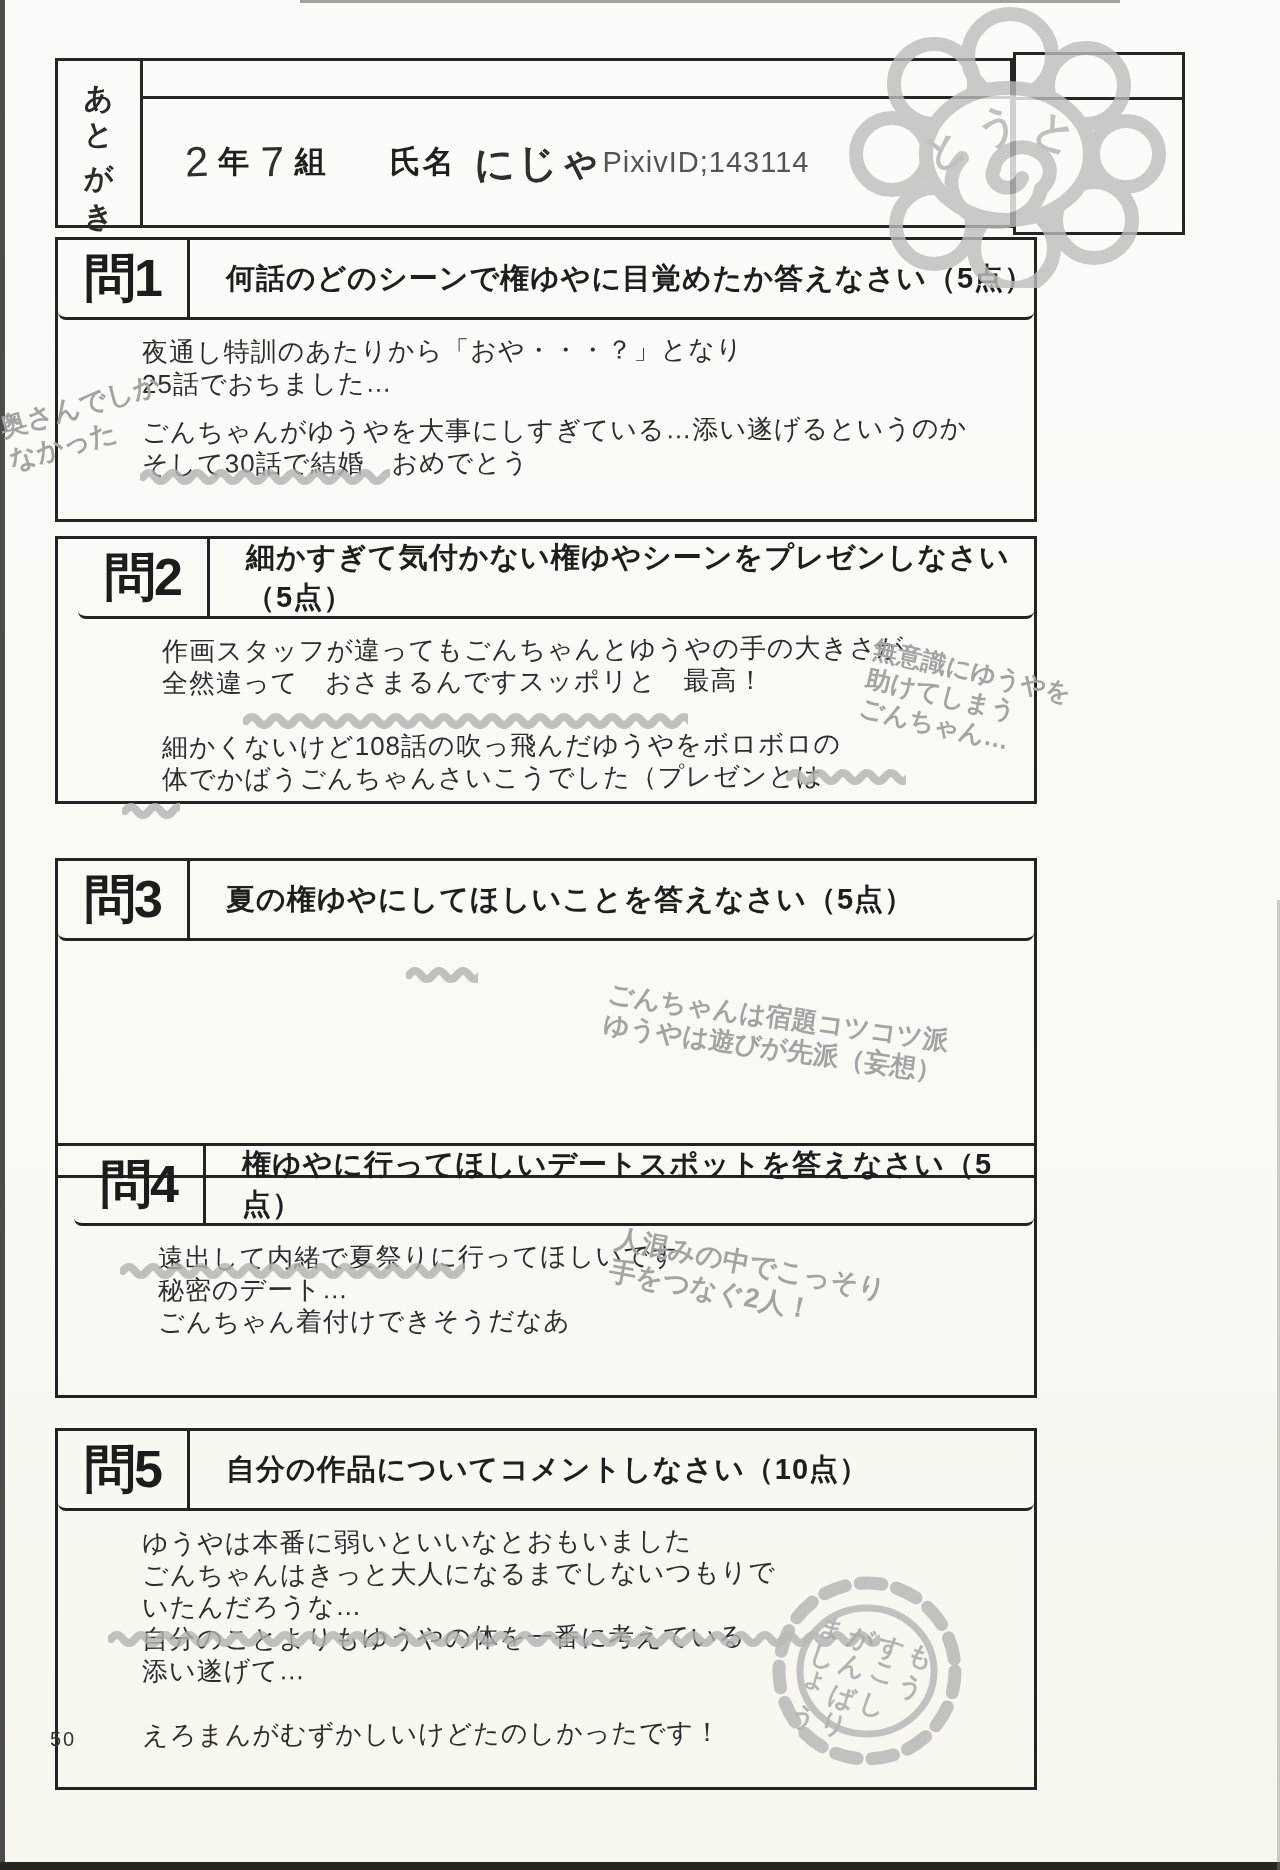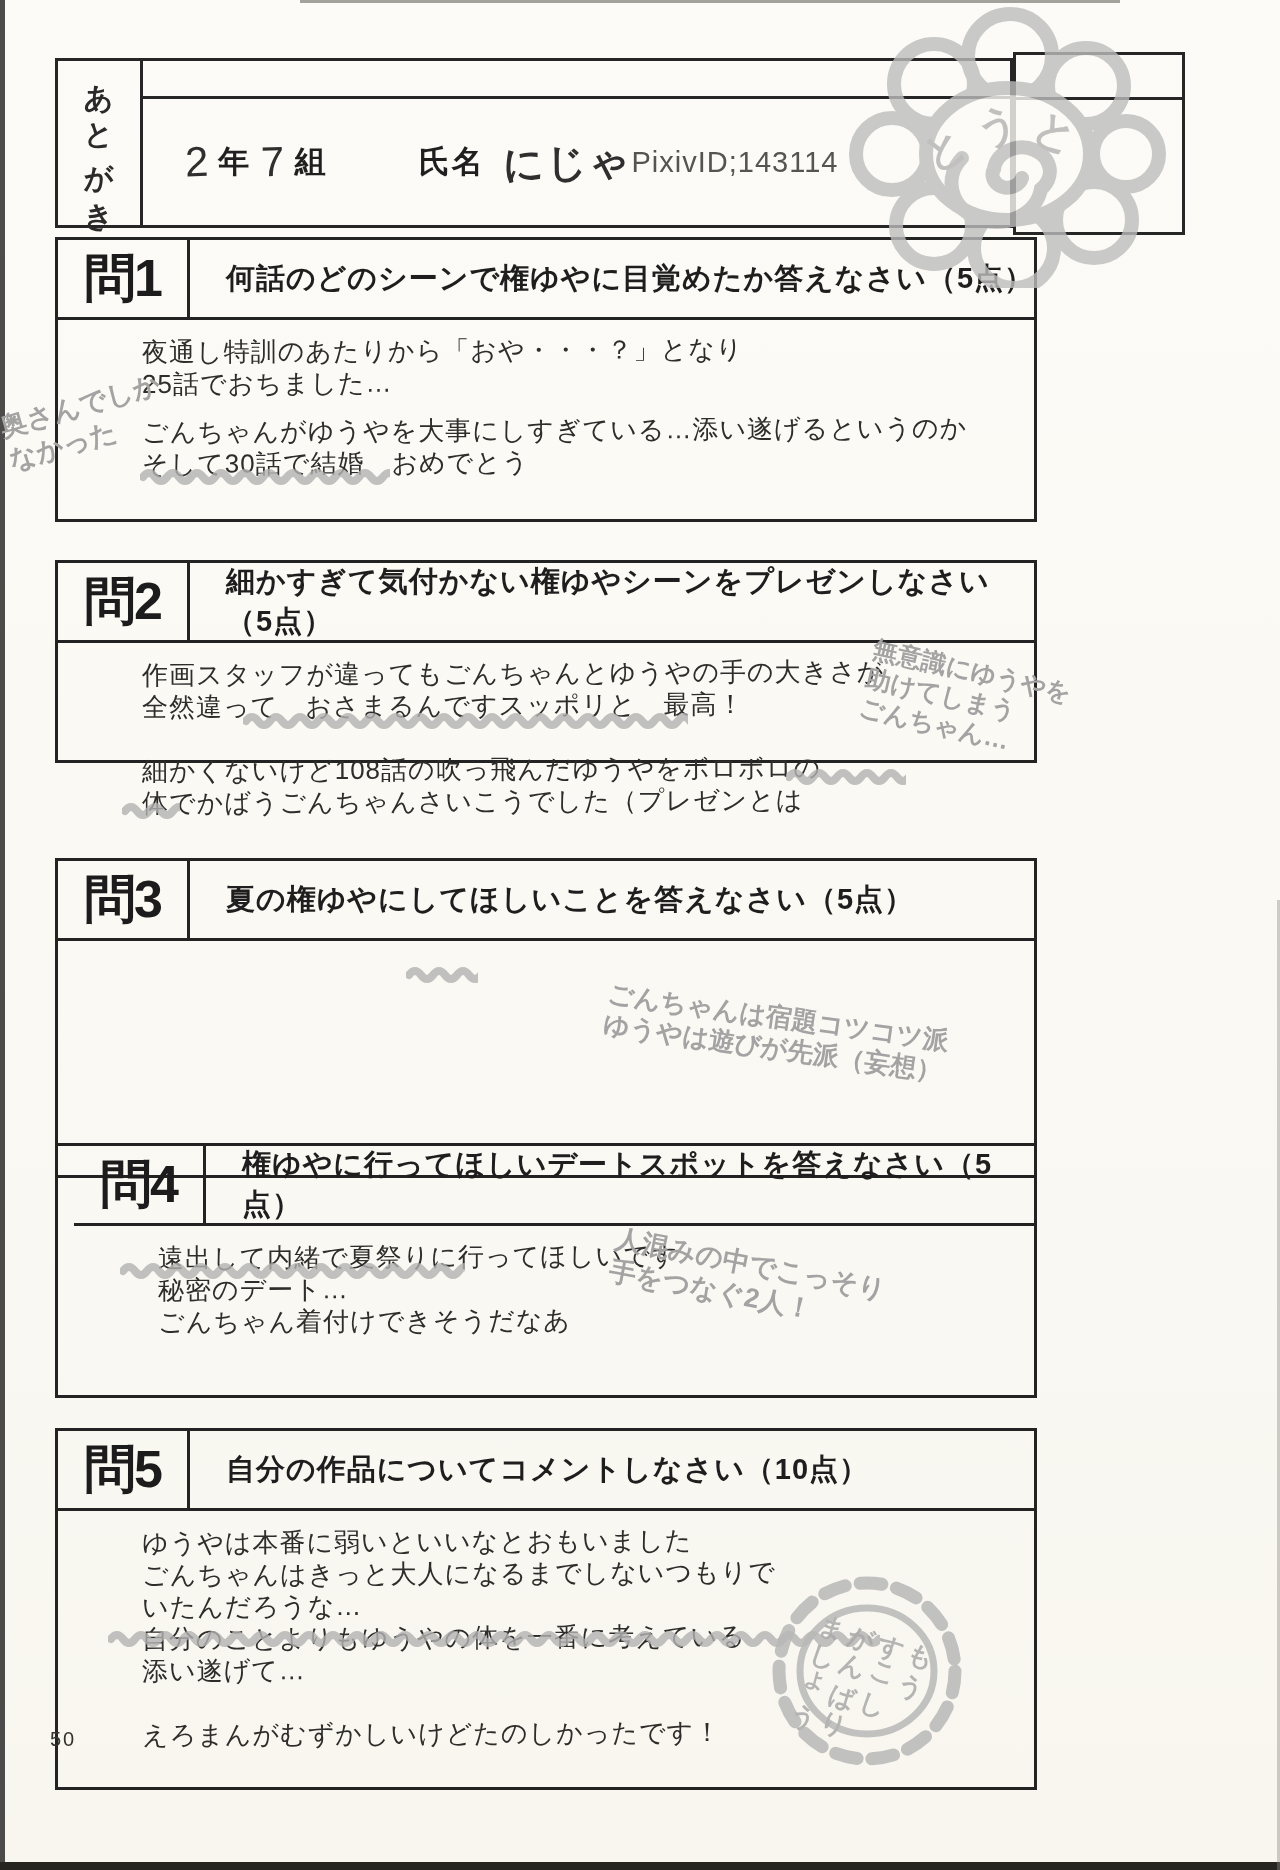--- a/index.html
+++ b/index.html
@@ -19,31 +19,31 @@
                 border:3px solid #262626;display:flex;background:transparent;}
   .corner-cell{width:85px;border-right:3px solid #262626;display:flex;align-items:center;justify-content:center;}
   .corner-cell span{writing-mode:vertical-rl;text-orientation:upright;font-size:29px;font-weight:bold;
                     color:#2a2a2a;letter-spacing:7px;}
   .header-right{flex:1;display:flex;flex-direction:column;}
   .row-empty{height:38px;border-bottom:3px solid #262626;}
   .row-name{flex:1;display:flex;align-items:center;padding-left:32px;color:#222;}
   .hw{color:#2f2f2f;}
   .hw-num{font-size:42px;transform:rotate(-2deg);margin:0 10px;}
   .print-label{font-size:31px;font-weight:bold;letter-spacing:2px;color:#1f1f1f;}
-  .name-label{margin-left:91px;}
+  .name-label{margin-left:62px;}
   .hw-name{font-size:40px;font-weight:bold;margin-left:18px;transform:rotate(-2deg);letter-spacing:2px;}
   .pixiv{font-size:29px;color:#56544f;letter-spacing:1px;font-weight:400;}
   .score-box{position:absolute;left:1013px;top:52px;width:172px;height:183px;border:3px solid #262626;z-index:4;}
   .score-top{height:45px;border-bottom:3px solid #262626;}
 
   .swirl{position:absolute;left:838px;top:2px;width:330px;height:286px;z-index:5;opacity:.8;}
 
   
   .qblock{position:absolute;left:55px;width:982px;border:3px solid #232323;background:transparent;}
-  .qhead{display:flex;border-bottom:3px solid #232323;height:80px;}
+  .qhead{display:flex;border-bottom:3px solid #232323;height:80px;border-radius:8px;}
   .qlabel{width:132px;border-right:3px solid #232323;display:flex;align-items:center;justify-content:center;
           font-size:52px;font-weight:bold;color:#1c1c1c;letter-spacing:-2px;}
   .qtitle{flex:1;display:flex;align-items:center;padding-left:36px;font-size:29px;font-weight:bold;
           color:#1e1e1e;letter-spacing:1px;}
   .qbody{padding:16px 0 0 84px;}
   .ans-line{font-size:26px;line-height:32px;min-height:32px;color:#2e2d2b;letter-spacing:1px;
             transform:rotate(-0.3deg);transform-origin:left;}
 
   
   .note{position:absolute;white-space:pre-line;font-weight:bold;color:#a3a3a3;z-index:6;}
@@ -124,21 +124,21 @@
       <div class="qtitle">何話のどのシーンで権ゆやに目覚めたか答えなさい（5点）</div>
     </div>
     <div class="qbody">
       <div class="ans-line">夜通し特訓のあたりから「おや・・・？」となり</div>
       <div class="ans-line">25話でおちました…</div>
       <div class="ans-line" style="margin-top:16px;">ごんちゃんがゆうやを大事にしすぎている…添い遂げるというのか</div>
       <div class="ans-line">そして30話で結婚　おめでとう</div>
     </div>
   </div>
 
-  <div class="qblock" style="top:560px;height:203px;">
+  <div class="qblock" style="top:536px;height:268px;padding-left:20px;">
     <div class="qhead">
       <div class="qlabel">問2</div>
       <div class="qtitle">細かすぎて気付かない権ゆやシーンをプレゼンしなさい（5点）</div>
     </div>
     <div class="qbody">
       <div class="ans-line">作画スタッフが違ってもごんちゃんとゆうやの手の大きさが</div>
       <div class="ans-line">全然違って　おさまるんですスッポリと　最高！</div>
       <div class="ans-line"></div>
       <div class="ans-line">細かくないけど108話の吹っ飛んだゆうやをボロボロの</div>
       <div class="ans-line">体でかばうごんちゃんさいこうでした（プレゼンとは</div>

